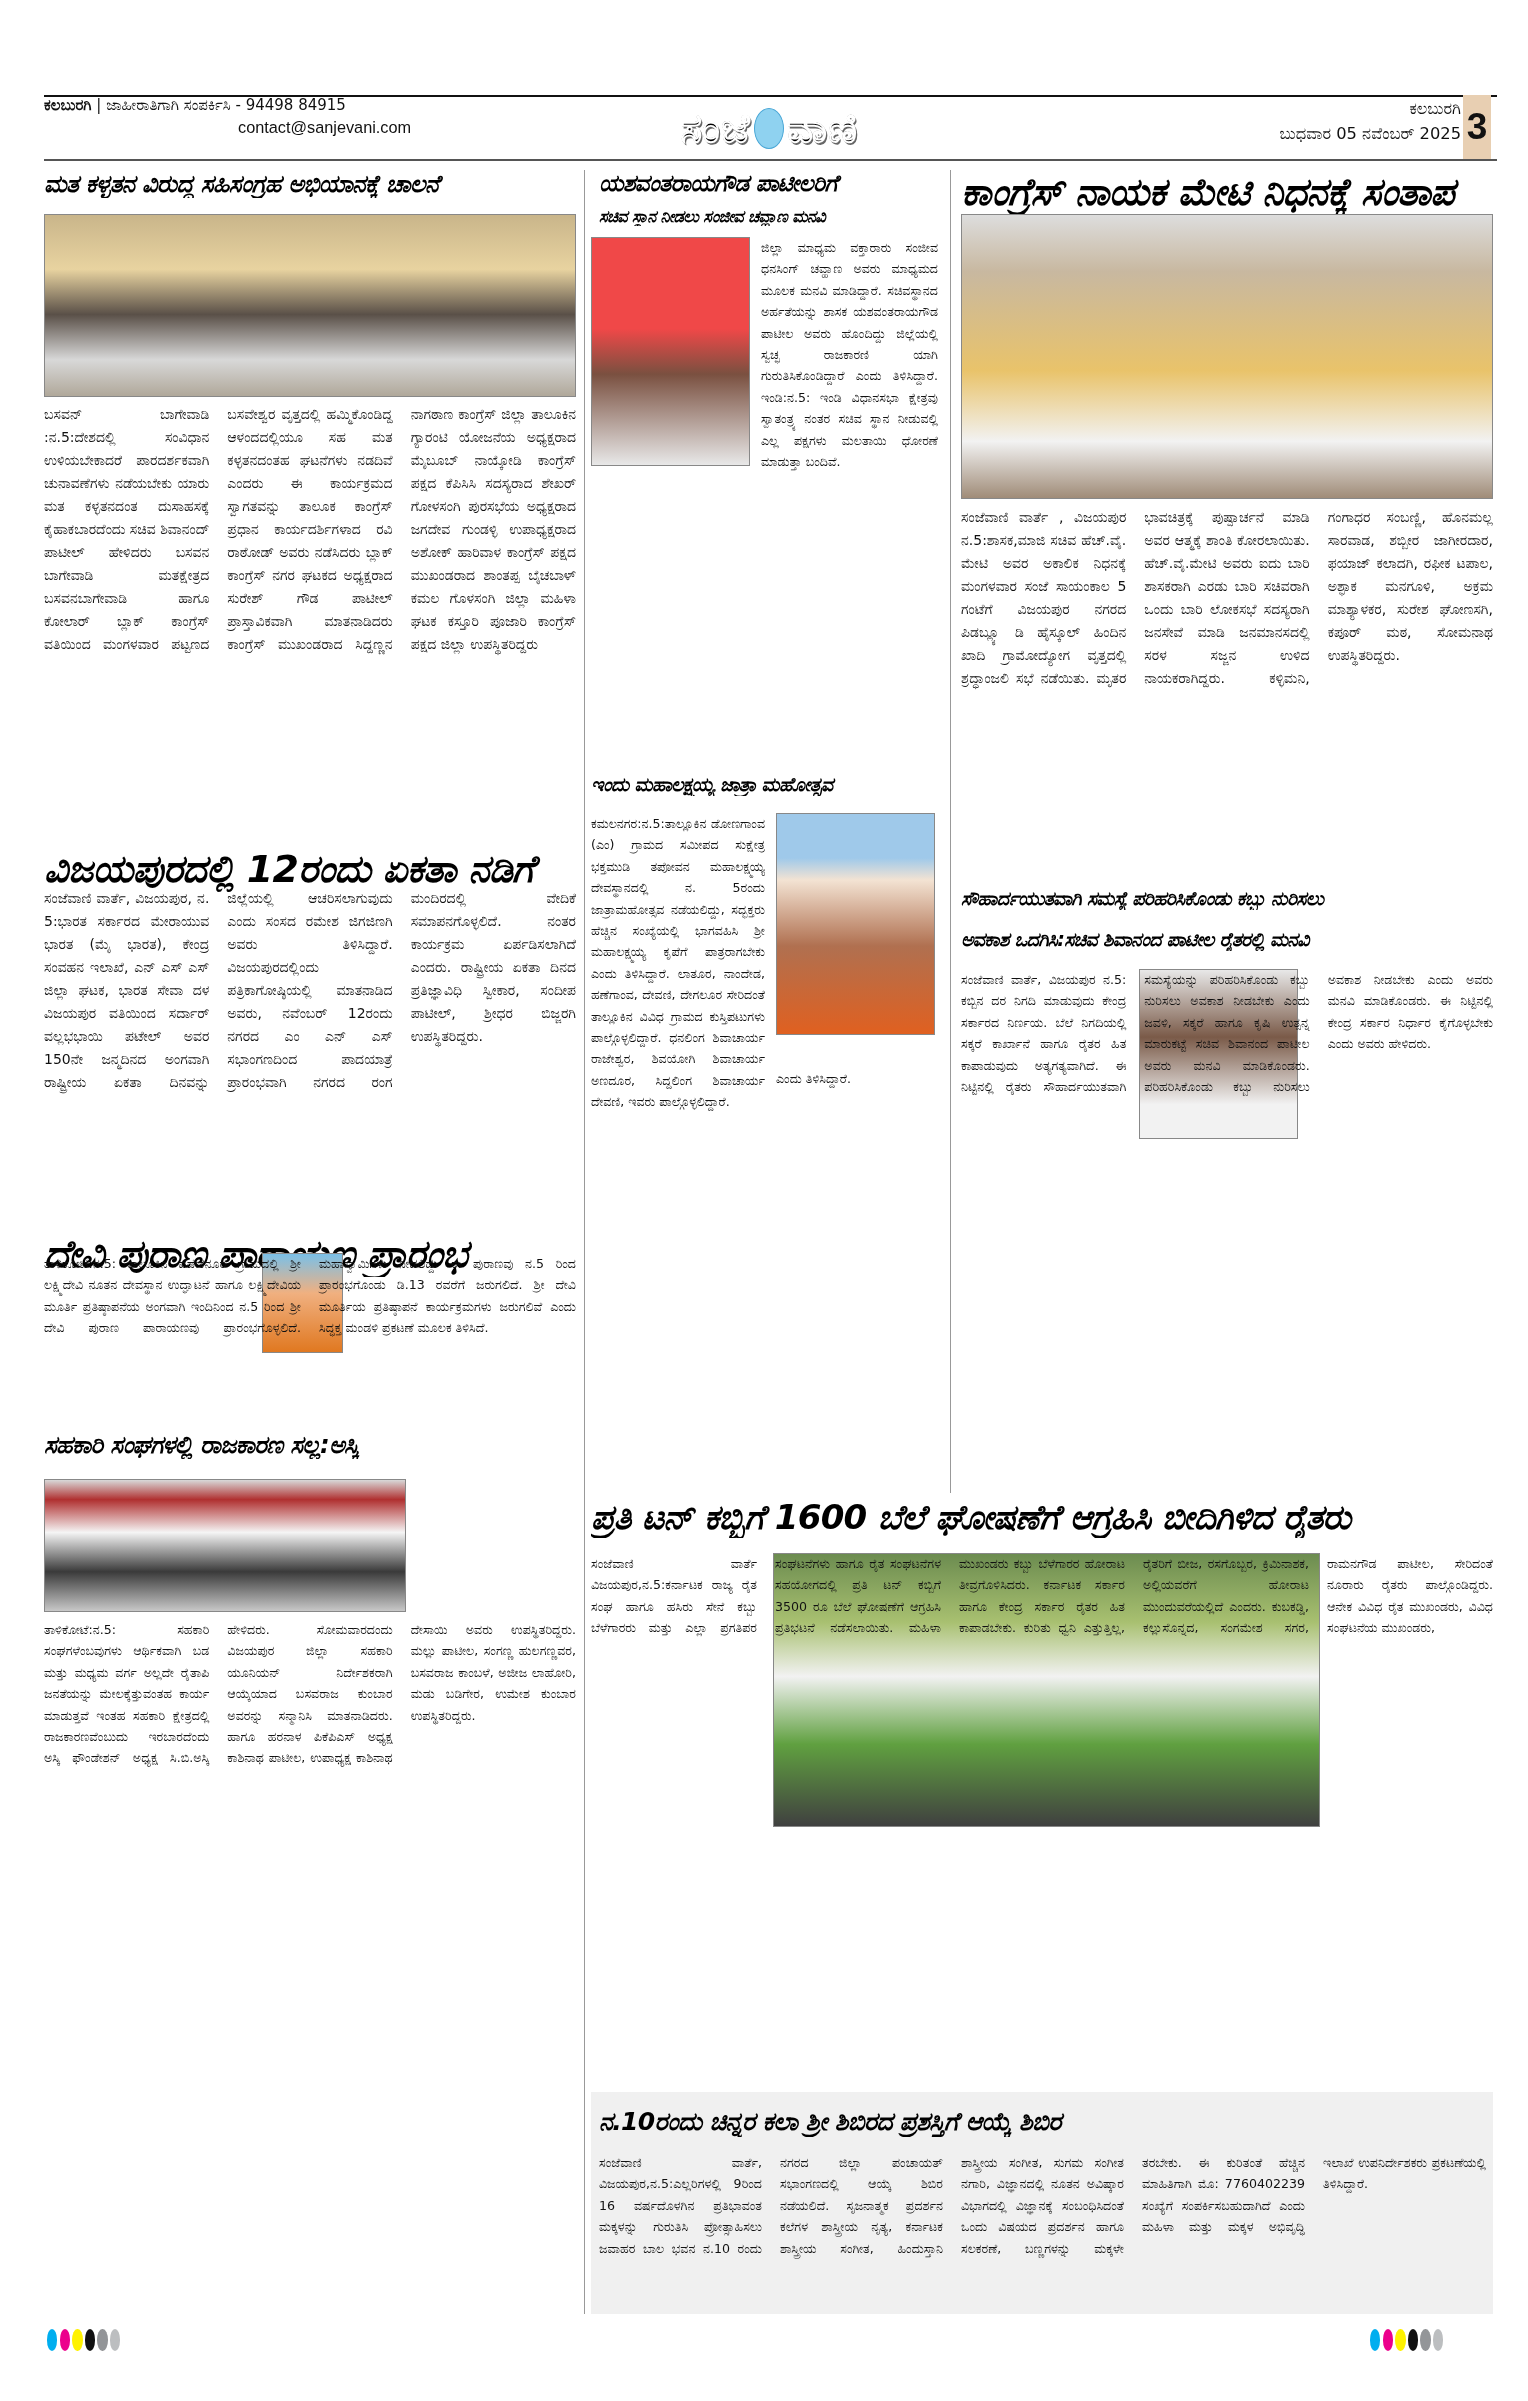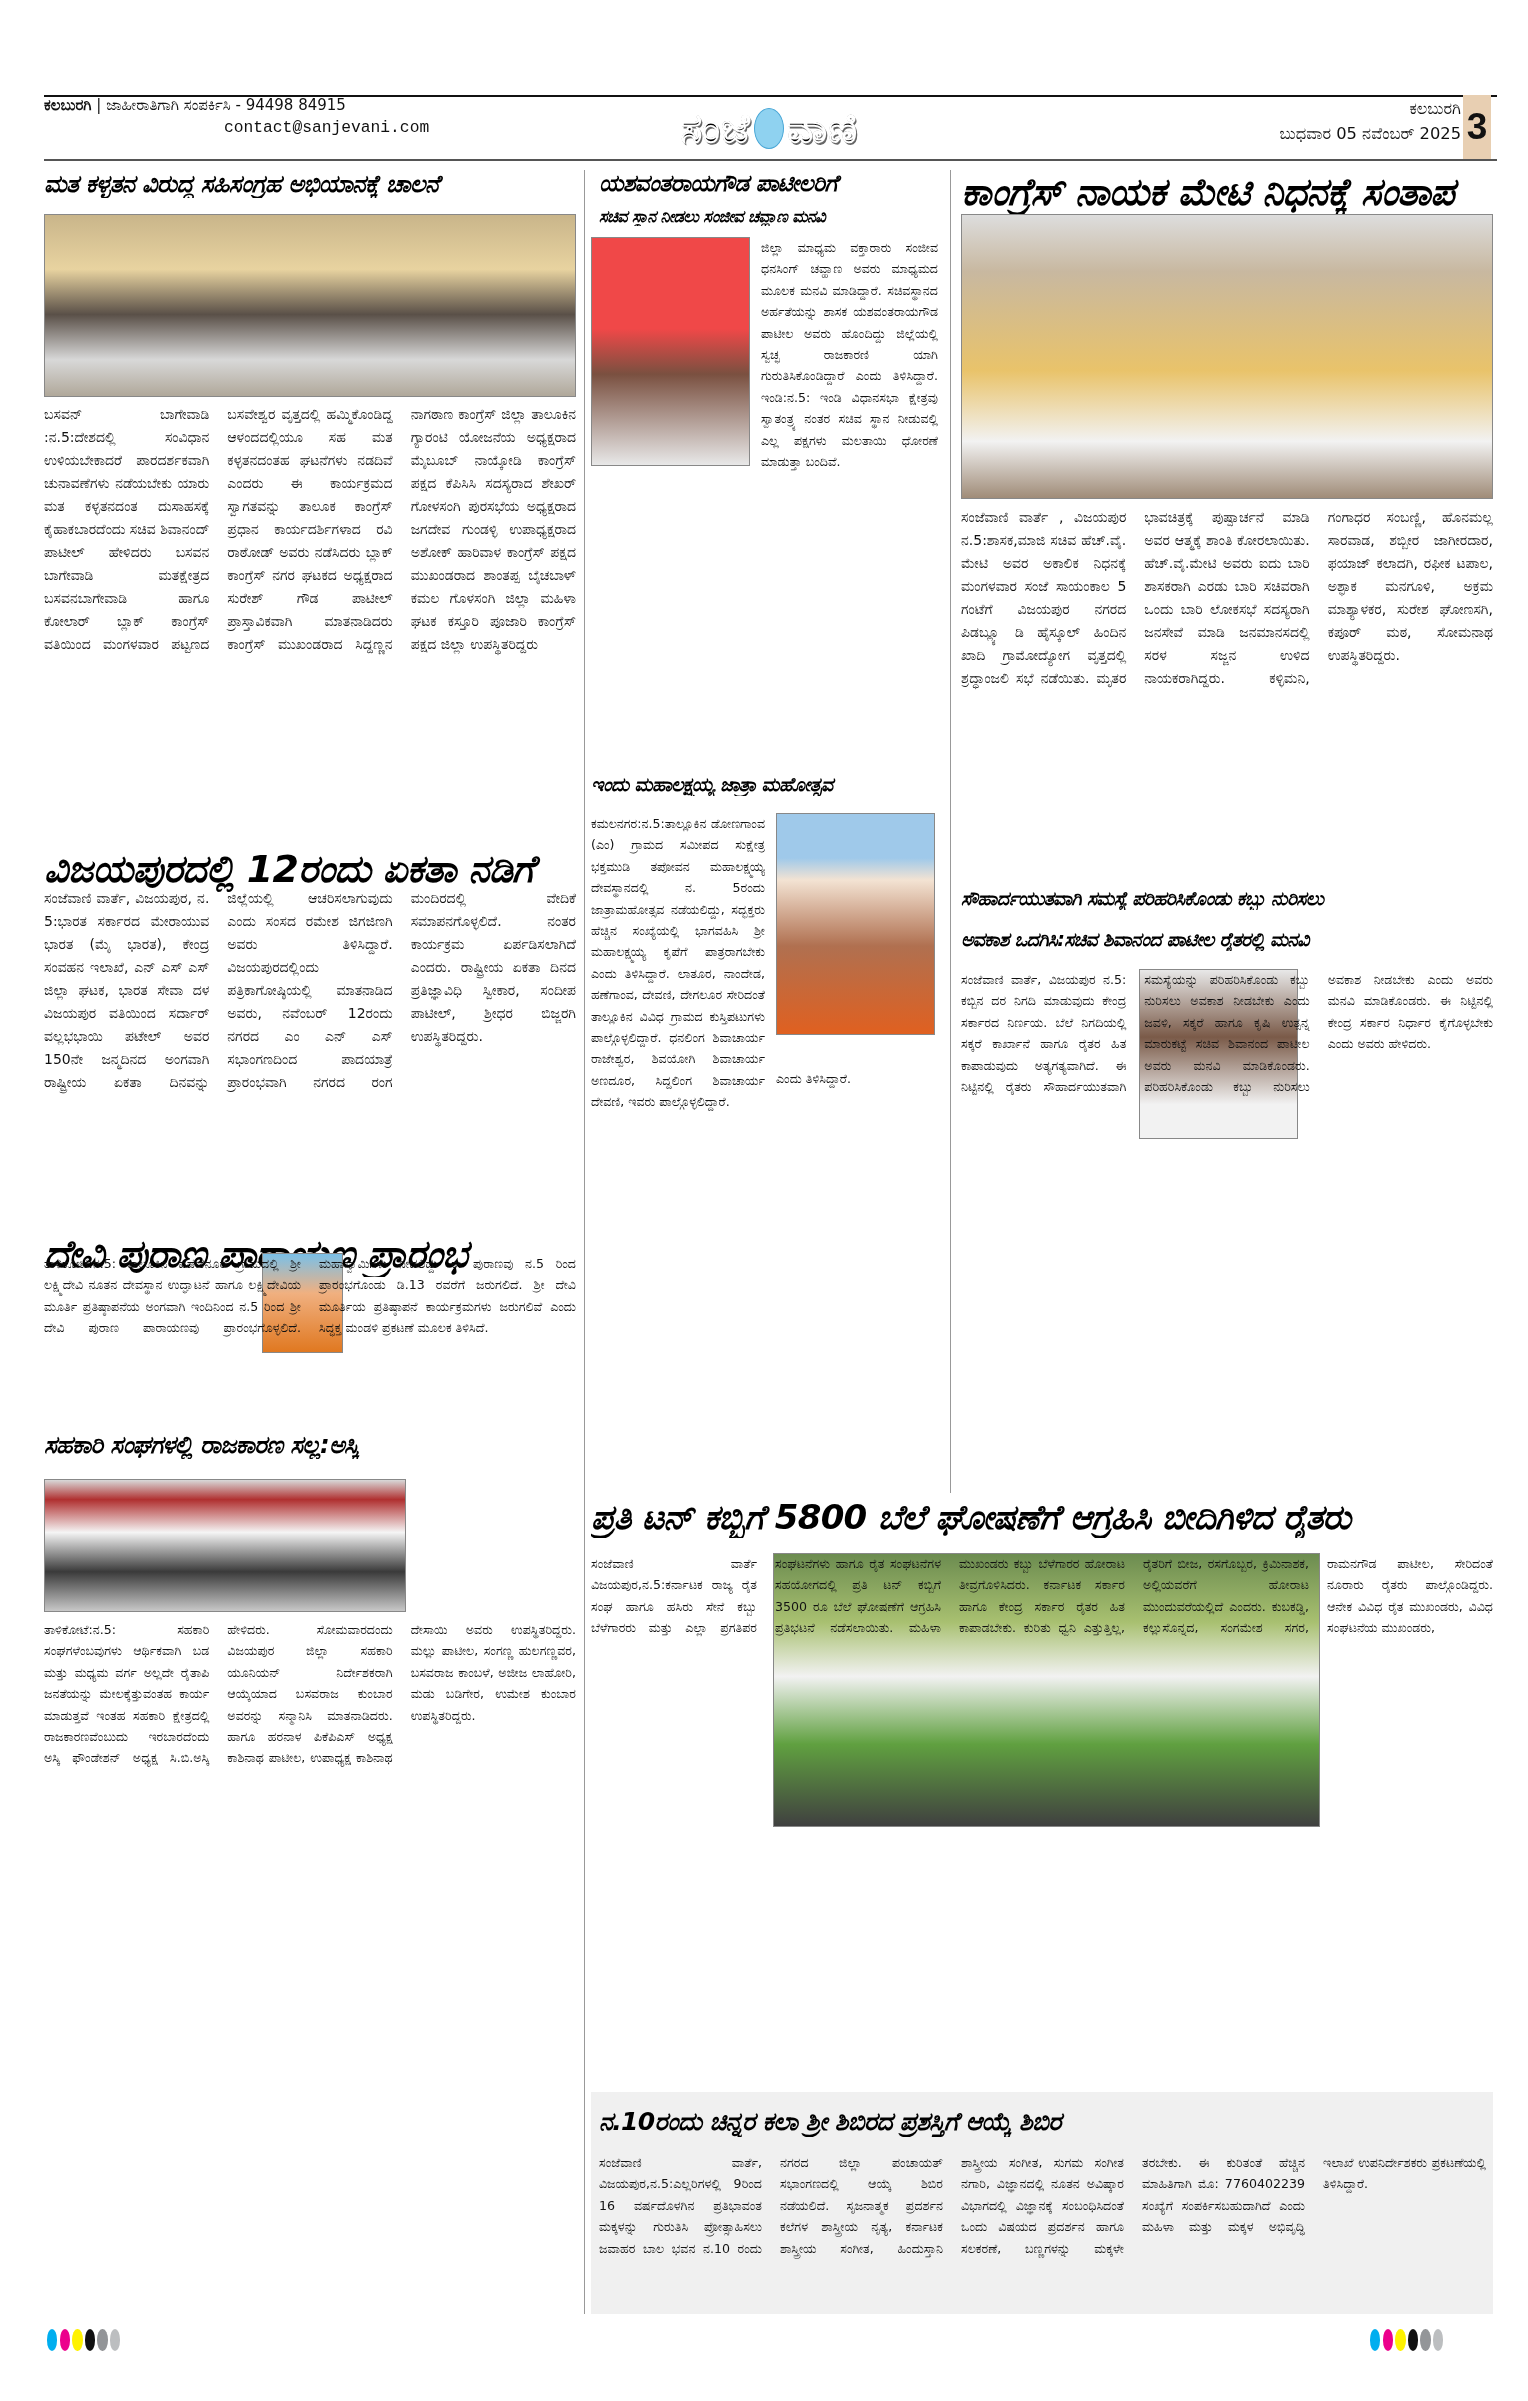--- a/index.html
+++ b/index.html
@@ -1,21 +1,21 @@
 <!DOCTYPE html>
 <html style="font-size:12px"><head>
 <meta charset="utf-8">
 <style>
   * { box-sizing: border-box; margin: 0; padding: 0; }
   body { width: 1528px; height: 2401px; background: #ffffff; font-family: "DejaVu Sans", sans-serif; color: #111; position: relative; overflow: hidden; }
   .abs { position: absolute; }
   .rule { position: absolute; background: #111; }
   .hdr-left-1 { left: 44px; top: 96px; font-size: 15px; }
   .hdr-left-1 b { font-weight: 700; }
-  .hdr-left-2 { left: 224px; top: 118px; font-size: 16.3px; font-family: Liberation Mono, monospace; }
+  .hdr-left-2 { left: 238px; top: 118px; font-size: 16.3px; font-family: Liberation Sans, sans-serif; }
   .masthead { left: 651px; top: 95px; width: 237px; height: 67px; display: flex; align-items: center; justify-content: center; font-size: 40px; font-weight: 900; letter-spacing: 1.5px; color: #000; -webkit-text-stroke: 0.7px #fff; text-shadow: 1.5px 1.5px 0 #666; }
   .masthead .globe { display: inline-block; width: 30px; height: 41px; border-radius: 50%; background: #8fd2f0; margin: 0 3px; vertical-align: middle; border: 1.5px solid #4aa7d6; }
   .hdr-right { right: 67px; top: 96px; text-align: right; font-size: 16.3px; line-height: 25px; }
   .pagenum { right: 37px; top: 95px; width: 28px; height: 64px; background: #e8cfb2; font-size: 37px; font-weight: 900; font-family: "Liberation Sans", sans-serif; display: flex; align-items: center; justify-content: center; }
   .headline { position: absolute; font-weight: 900; color: #000; white-space: nowrap; overflow: hidden; font-family: "DejaVu Sans", sans-serif; letter-spacing: -0.7px; font-style: italic; }
   .h-xl { font-size: 34px; }
   .h-lg { font-size: 38px; }
   .h-md { font-size: 24px; }
   .h-sm { font-size: 23px; }
   .photo { position: absolute; overflow: hidden; border: 0.7px solid #888; }
@@ -75,21 +75,21 @@
 
 <div class="headline h-md" style="left:44px; top:1431px; width:532px;">ಸಹಕಾರಿ ಸಂಘಗಳಲ್ಲಿ ರಾಜಕಾರಣ ಸಲ್ಲ:ಅಸ್ಕಿ</div>
 <div class="photo" style="left:44px; top:1479px; width:362px; height:133px; background: linear-gradient(180deg,#d8d8d8 0%,#b03030 15%,#f5f5f5 40%,#3a3a3a 70%,#c8c8c8 100%);"></div>
 <div class="body-text" style="left:44px; top:1619px; width:532px; height:710px; column-count:3; font-size:12.6px; line-height:21.4px;">ತಾಳಿಕೋಟೆ:ನ.5: ಸಹಕಾರಿ ಸಂಘಗಳೆಂಬವುಗಳು ಆರ್ಥಿಕವಾಗಿ ಬಡ ಮತ್ತು ಮಧ್ಯಮ ವರ್ಗ ಅಲ್ಲದೇ ರೈತಾಪಿ ಜನತೆಯನ್ನು ಮೇಲಕ್ಕೆತ್ತುವಂತಹ ಕಾರ್ಯ ಮಾಡುತ್ತವೆ ಇಂತಹ ಸಹಕಾರಿ ಕ್ಷೇತ್ರದಲ್ಲಿ ರಾಜಕಾರಣವೆಂಬುದು ಇರಬಾರದೆಂದು ಅಸ್ಕಿ ಫೌಂಡೇಶನ್ ಅಧ್ಯಕ್ಷ ಸಿ.ಬಿ.ಅಸ್ಕಿ ಹೇಳಿದರು. ಸೋಮವಾರದಂದು ವಿಜಯಪುರ ಜಿಲ್ಲಾ ಸಹಕಾರಿ ಯೂನಿಯನ್ ನಿರ್ದೇಶಕರಾಗಿ ಆಯ್ಕೆಯಾದ ಬಸವರಾಜ ಕುಂಬಾರ ಅವರನ್ನು ಸನ್ಮಾನಿಸಿ ಮಾತನಾಡಿದರು. ಹಾಗೂ ಹರನಾಳ ಪಿಕೆಪಿಎಸ್ ಅಧ್ಯಕ್ಷ ಕಾಶಿನಾಥ ಪಾಟೀಲ, ಉಪಾಧ್ಯಕ್ಷ ಕಾಶಿನಾಥ ದೇಸಾಯಿ ಅವರು ಉಪಸ್ಥಿತರಿದ್ದರು. ಮಲ್ಲು ಪಾಟೀಲ, ಸಂಗಣ್ಣ ಹುಲಗಣ್ಣವರ, ಬಸವರಾಜ ಕಾಂಬಳೆ, ಅಜೀಜ ಲಾಹೋರಿ, ಮಡು ಬಡಿಗೇರ, ಉಮೇಶ ಕುಂಬಾರ ಉಪಸ್ಥಿತರಿದ್ದರು.</div>
 
 <div class="headline" style="left:961px; top:887px; width:532px; font-size:19px;">ಸೌಹಾರ್ದಯುತವಾಗಿ ಸಮಸ್ಯೆ ಪರಿಹರಿಸಿಕೊಂಡು ಕಬ್ಬು ನುರಿಸಲು</div>
 <div class="headline" style="left:961px; top:928px; width:532px; font-size:19px;">ಅವಕಾಶ ಒದಗಿಸಿ:ಸಚಿವ ಶಿವಾನಂದ ಪಾಟೀಲ ರೈತರಲ್ಲಿ ಮನವಿ</div>
 <div class="photo" style="left:1139px; top:969px; width:159px; height:170px; background: linear-gradient(180deg,#e8e8e8 0%,#7a5a48 40%,#f2f2f2 80%);"></div>
 <div class="body-text" style="left:961px; top:969px; width:532px; height:518px; column-count:3; font-size:12.6px; line-height:21.4px;">ಸಂಜೆವಾಣಿ ವಾರ್ತೆ, ವಿಜಯಪುರ ನ.5: ಕಬ್ಬಿನ ದರ ನಿಗದಿ ಮಾಡುವುದು ಕೇಂದ್ರ ಸರ್ಕಾರದ ನಿರ್ಣಯ. ಬೆಲೆ ನಿಗದಿಯಲ್ಲಿ ಸಕ್ಕರೆ ಕಾರ್ಖಾನೆ ಹಾಗೂ ರೈತರ ಹಿತ ಕಾಪಾಡುವುದು ಅತ್ಯಗತ್ಯವಾಗಿದೆ. ಈ ನಿಟ್ಟಿನಲ್ಲಿ ರೈತರು ಸೌಹಾರ್ದಯುತವಾಗಿ ಸಮಸ್ಯೆಯನ್ನು ಪರಿಹರಿಸಿಕೊಂಡು ಕಬ್ಬು ನುರಿಸಲು ಅವಕಾಶ ನೀಡಬೇಕು ಎಂದು ಜವಳಿ, ಸಕ್ಕರೆ ಹಾಗೂ ಕೃಷಿ ಉತ್ಪನ್ನ ಮಾರುಕಟ್ಟೆ ಸಚಿವ ಶಿವಾನಂದ ಪಾಟೀಲ ಅವರು ಮನವಿ ಮಾಡಿಕೊಂಡರು. ಪರಿಹರಿಸಿಕೊಂಡು ಕಬ್ಬು ನುರಿಸಲು ಅವಕಾಶ ನೀಡಬೇಕು ಎಂದು ಅವರು ಮನವಿ ಮಾಡಿಕೊಂಡರು. ಈ ನಿಟ್ಟಿನಲ್ಲಿ ಕೇಂದ್ರ ಸರ್ಕಾರ ನಿರ್ಧಾರ ಕೈಗೊಳ್ಳಬೇಕು ಎಂದು ಅವರು ಹೇಳಿದರು.</div>
 
-<div class="headline h-xl" style="left:591px; top:1497px; width:902px;">ಪ್ರತಿ ಟನ್ ಕಬ್ಬಿಗೆ 5800 ಬೆಲೆ ಘೋಷಣೆಗೆ ಆಗ್ರಹಿಸಿ ಬೀದಿಗಿಳಿದ ರೈತರು</div>
+<div class="headline h-xl" style="left:591px; top:1497px; width:902px;">ಪ್ರತಿ ಟನ್ ಕಬ್ಬಿಗೆ 1600 ಬೆಲೆ ಘೋಷಣೆಗೆ ಆಗ್ರಹಿಸಿ ಬೀದಿಗಿಳಿದ ರೈತರು</div>
 <div class="photo" style="left:773px; top:1553px; width:547px; height:274px; background: linear-gradient(180deg,#6c8c50 0%,#a8c070 25%,#f2f2f2 45%,#60a040 70%,#404040 100%);"></div>
 <div class="body-text" style="left:591px; top:1553px; width:902px; height:532px; column-count:5; font-size:12.6px; line-height:21.4px;">ಸಂಜೆವಾಣಿ ವಾರ್ತೆ ವಿಜಯಪುರ,ನ.5:ಕರ್ನಾಟಕ ರಾಜ್ಯ ರೈತ ಸಂಘ ಹಾಗೂ ಹಸಿರು ಸೇನೆ ಕಬ್ಬು ಬೆಳೆಗಾರರು ಮತ್ತು ಎಲ್ಲಾ ಪ್ರಗತಿಪರ ಸಂಘಟನೆಗಳು ಹಾಗೂ ರೈತ ಸಂಘಟನೆಗಳ ಸಹಯೋಗದಲ್ಲಿ ಪ್ರತಿ ಟನ್ ಕಬ್ಬಿಗೆ 3500 ರೂ ಬೆಲೆ ಘೋಷಣೆಗೆ ಆಗ್ರಹಿಸಿ ಪ್ರತಿಭಟನೆ ನಡೆಸಲಾಯಿತು. ಮಹಿಳಾ ಮುಖಂಡರು ಕಬ್ಬು ಬೆಳೆಗಾರರ ಹೋರಾಟ ತೀವ್ರಗೊಳಿಸಿದರು. ಕರ್ನಾಟಕ ಸರ್ಕಾರ ಹಾಗೂ ಕೇಂದ್ರ ಸರ್ಕಾರ ರೈತರ ಹಿತ ಕಾಪಾಡಬೇಕು. ಕುರಿತು ಧ್ವನಿ ಎತ್ತುತ್ತಿಲ್ಲ, ರೈತರಿಗೆ ಬೀಜ, ರಸಗೊಬ್ಬರ, ಕ್ರಿಮಿನಾಶಕ, ಅಲ್ಲಿಯವರೆಗೆ ಹೋರಾಟ ಮುಂದುವರೆಯಲ್ಲಿದೆ ಎಂದರು. ಕುಬಕಡ್ಡಿ, ಕಲ್ಲುಸೊನ್ನದ, ಸಂಗಮೇಶ ಸಗರ, ರಾಮನಗೌಡ ಪಾಟೀಲ, ಸೇರಿದಂತೆ ನೂರಾರು ರೈತರು ಪಾಲ್ಗೊಂಡಿದ್ದರು. ಆನೇಕ ವಿವಿಧ ರೈತ ಮುಖಂಡರು, ವಿವಿಧ ಸಂಘಟನೆಯ ಮುಖಂಡರು,</div>
 
 <div class="shade" style="left:591px; top:2092px; width:902px; height:222px;"></div>
 <div class="headline" style="left:599px; top:2107px; width:547px; font-size:25px;">ನ.10ರಂದು ಚಿನ್ನರ ಕಲಾ ಶ್ರೀ ಶಿಬಿರದ ಪ್ರಶಸ್ತಿಗೆ ಆಯ್ಕೆ ಶಿಬಿರ</div>
 <div class="body-text" style="left:599px; top:2152px; width:887px; height:159px; column-count:5; font-size:12.6px; line-height:21.4px;">ಸಂಜೆವಾಣಿ ವಾರ್ತೆ, ವಿಜಯಪುರ,ನ.5:ಎಲ್ಲರಿಗಳಲ್ಲಿ 9ರಿಂದ 16 ವರ್ಷದೊಳಗಿನ ಪ್ರತಿಭಾವಂತ ಮಕ್ಕಳನ್ನು ಗುರುತಿಸಿ ಪ್ರೋತ್ಸಾಹಿಸಲು ಜವಾಹರ ಬಾಲ ಭವನ ನ.10 ರಂದು ನಗರದ ಜಿಲ್ಲಾ ಪಂಚಾಯತ್ ಸಭಾಂಗಣದಲ್ಲಿ ಆಯ್ಕೆ ಶಿಬಿರ ನಡೆಯಲಿದೆ. ಸೃಜನಾತ್ಮಕ ಪ್ರದರ್ಶನ ಕಲೆಗಳ ಶಾಸ್ತ್ರೀಯ ನೃತ್ಯ, ಕರ್ನಾಟಕ ಶಾಸ್ತ್ರೀಯ ಸಂಗೀತ, ಹಿಂದುಸ್ತಾನಿ ಶಾಸ್ತ್ರೀಯ ಸಂಗೀತ, ಸುಗಮ ಸಂಗೀತ ನಗಾರಿ, ವಿಜ್ಞಾನದಲ್ಲಿ ನೂತನ ಅವಿಷ್ಕಾರ ವಿಭಾಗದಲ್ಲಿ ವಿಜ್ಞಾನಕ್ಕೆ ಸಂಬಂಧಿಸಿದಂತೆ ಒಂದು ವಿಷಯದ ಪ್ರದರ್ಶನ ಹಾಗೂ ಸಲಕರಣೆ, ಬಣ್ಣಗಳನ್ನು ಮಕ್ಕಳೇ ತರಬೇಕು. ಈ ಕುರಿತಂತೆ ಹೆಚ್ಚಿನ ಮಾಹಿತಿಗಾಗಿ ಮೊ: 7760402239 ಸಂಖ್ಯೆಗೆ ಸಂಪರ್ಕಿಸಬಹುದಾಗಿದೆ ಎಂದು ಮಹಿಳಾ ಮತ್ತು ಮಕ್ಕಳ ಅಭಿವೃದ್ಧಿ ಇಲಾಖೆ ಉಪನಿರ್ದೇಶಕರು ಪ್ರಕಟಣೆಯಲ್ಲಿ ತಿಳಿಸಿದ್ದಾರೆ.</div>
 
 <div class="col-rule" style="left:584px; top:170px; height:2144px;"></div>
 <div class="col-rule" style="left:950px; top:170px; height:1323px;"></div>
 

